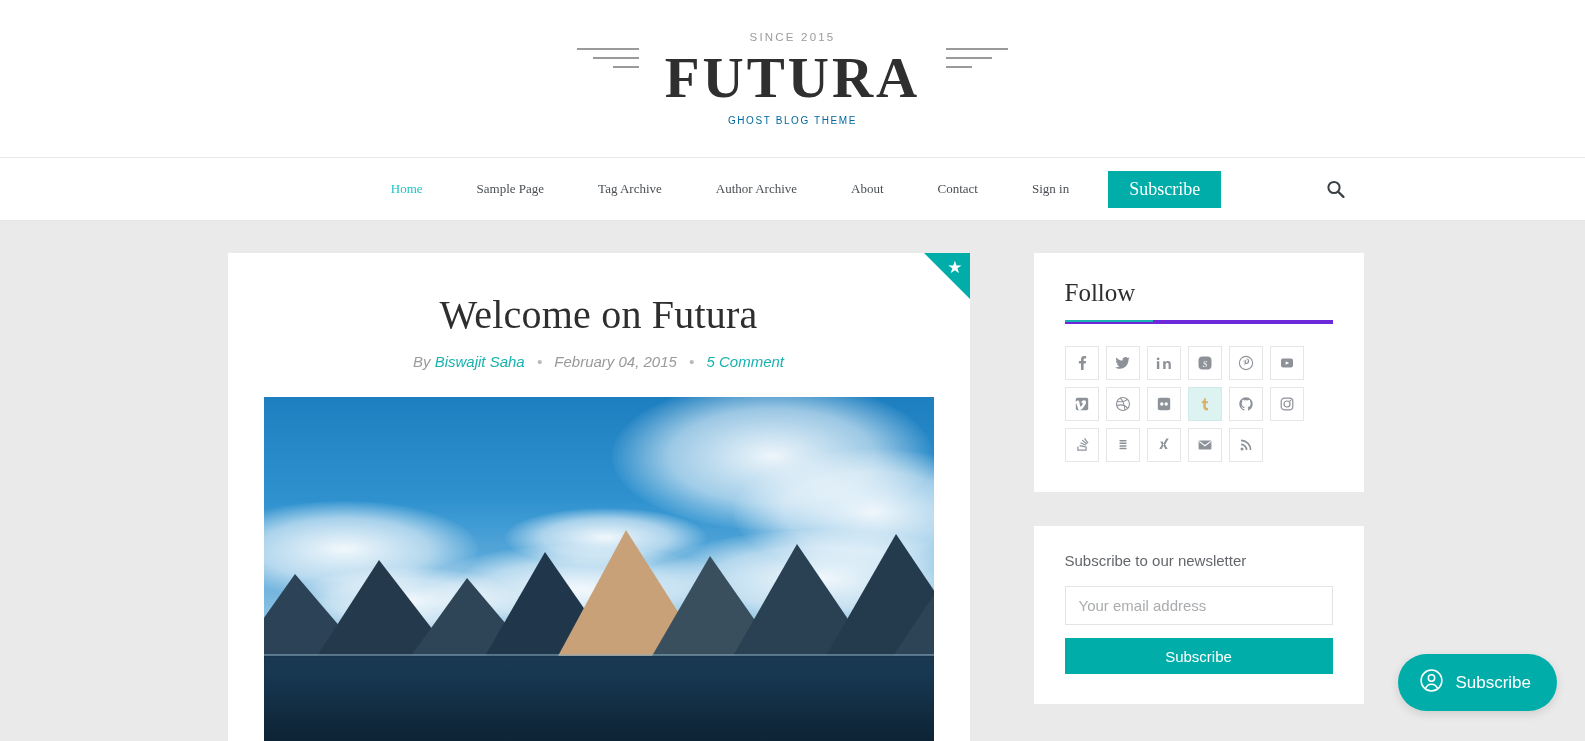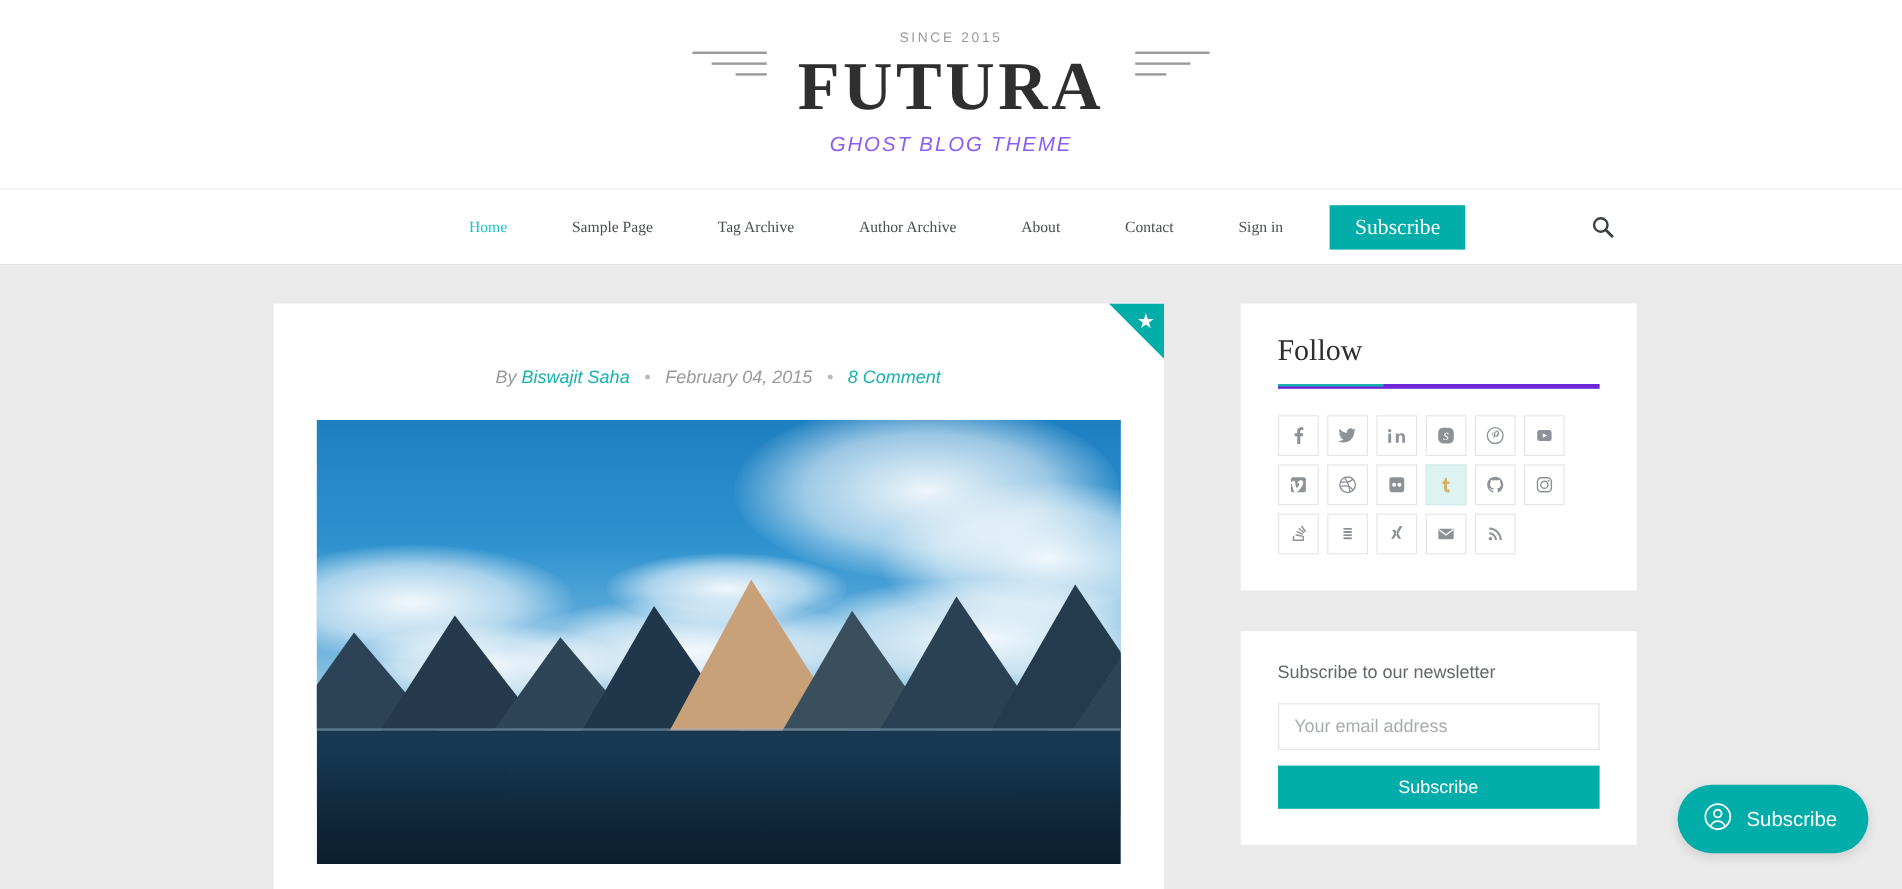--- a/index.html
+++ b/index.html
@@ -37,25 +37,24 @@
   }
   .deco { display: flex; flex-direction: column; gap: 7px; width: 62px; }
   .deco i { display: block; height: 2px; background: #9a9a9a; }
   .deco-left  i:nth-child(1) { width: 62px; margin-left: auto; }
   .deco-left  i:nth-child(2) { width: 46px; margin-left: auto; }
   .deco-left  i:nth-child(3) { width: 26px; margin-left: auto; }
   .deco-right i:nth-child(1) { width: 62px; }
   .deco-right i:nth-child(2) { width: 46px; }
   .deco-right i:nth-child(3) { width: 26px; }
   .logo-sub {
-    font-size: 17px;
+    font-size: 10px;
     letter-spacing: 1.6px;
-    color: #8b5cf6;
+    color: #0369a1;
     margin-top: 8px;
-    font-style: italic;
   }
 
   
   .navbar {
     background: #ffffff;
     height: 63px;
     display: flex;
     align-items: center;
     justify-content: center;
     position: relative;
@@ -331,28 +330,29 @@
 </nav>
 
 <div class="page">
   <div class="wrap">
 
     <main class="content">
       <article class="post-card">
         <div class="ribbon"></div>
         <span class="ribbon-star">★</span>
 
+        <h2 class="post-title">Welcome on Futura</h2>
 
         <div class="post-meta">
           <span>By</span>
           <span class="lnk">Biswajit Saha</span>
           <span class="sep">•</span>
           <span>February 04, 2015</span>
           <span class="sep">•</span>
-          <span class="lnk">8 Comment</span>
+          <span class="lnk">5 Comment</span>
         </div>
 
         <div class="hero">
           <span class="cloud c1"></span>
           <span class="cloud c2"></span>
           <span class="cloud c3"></span>
           <span class="cloud c4"></span>
           <span class="cloud c5"></span>
           <span class="cloud c6"></span>
           <span class="cloud c7"></span>

